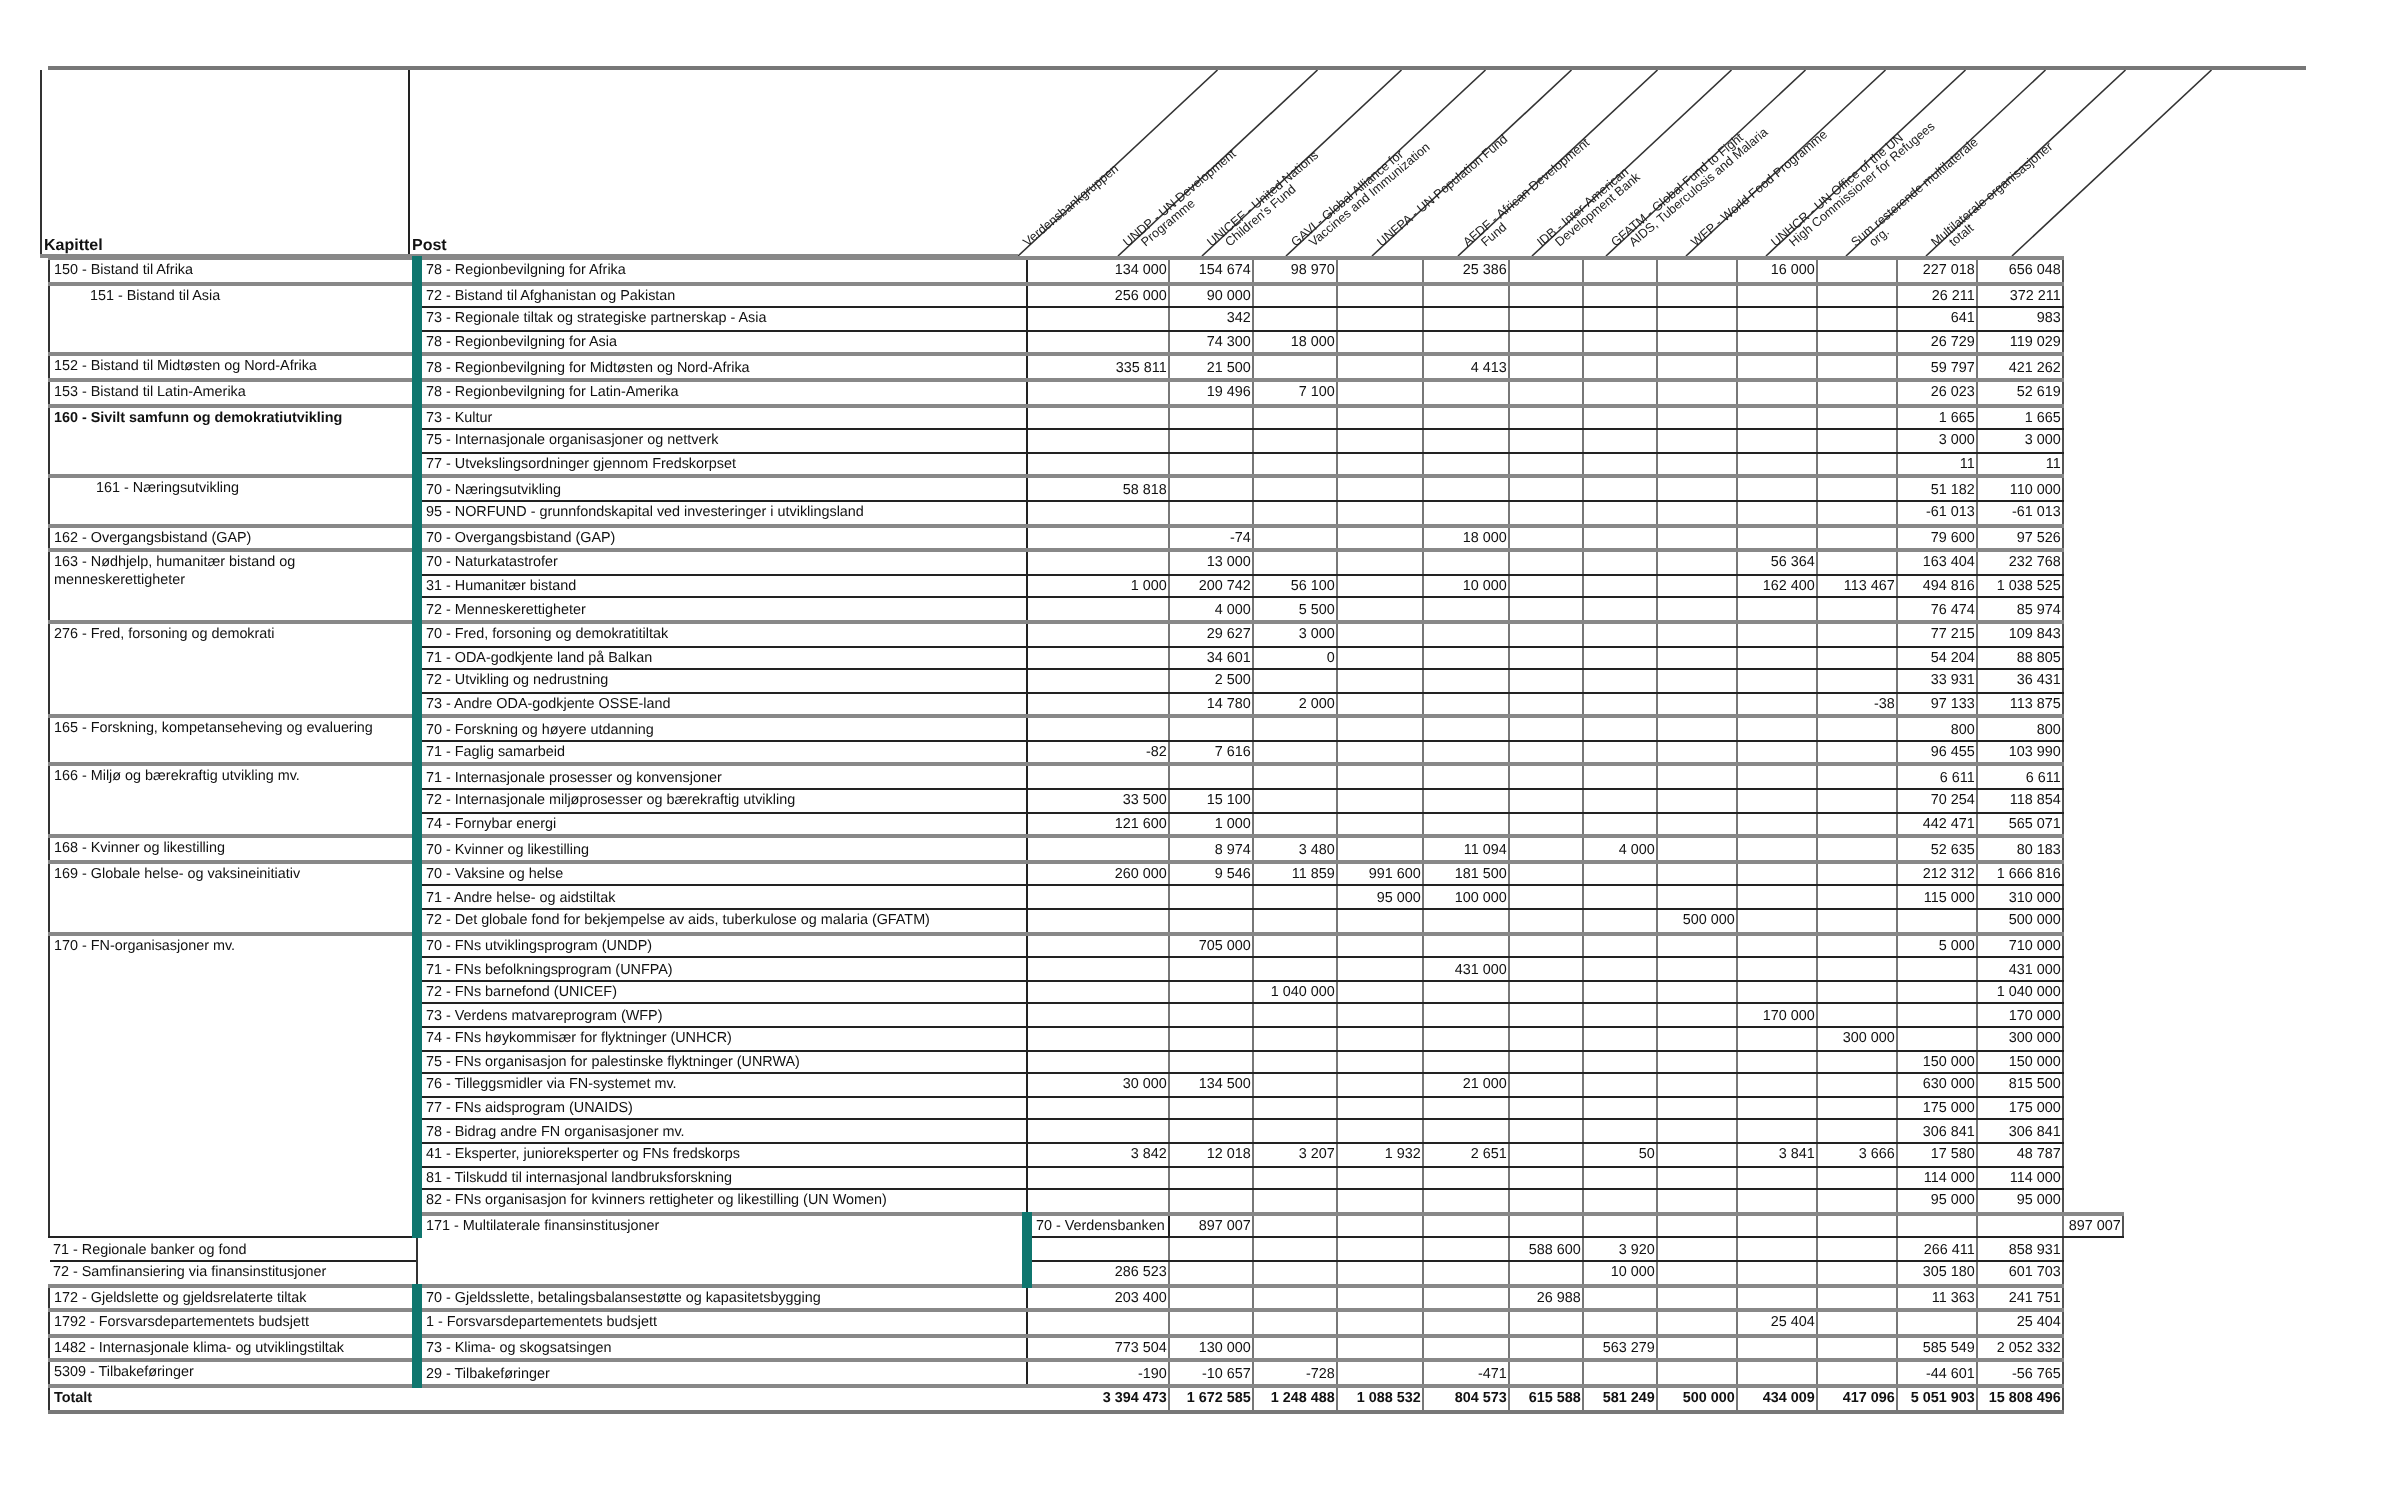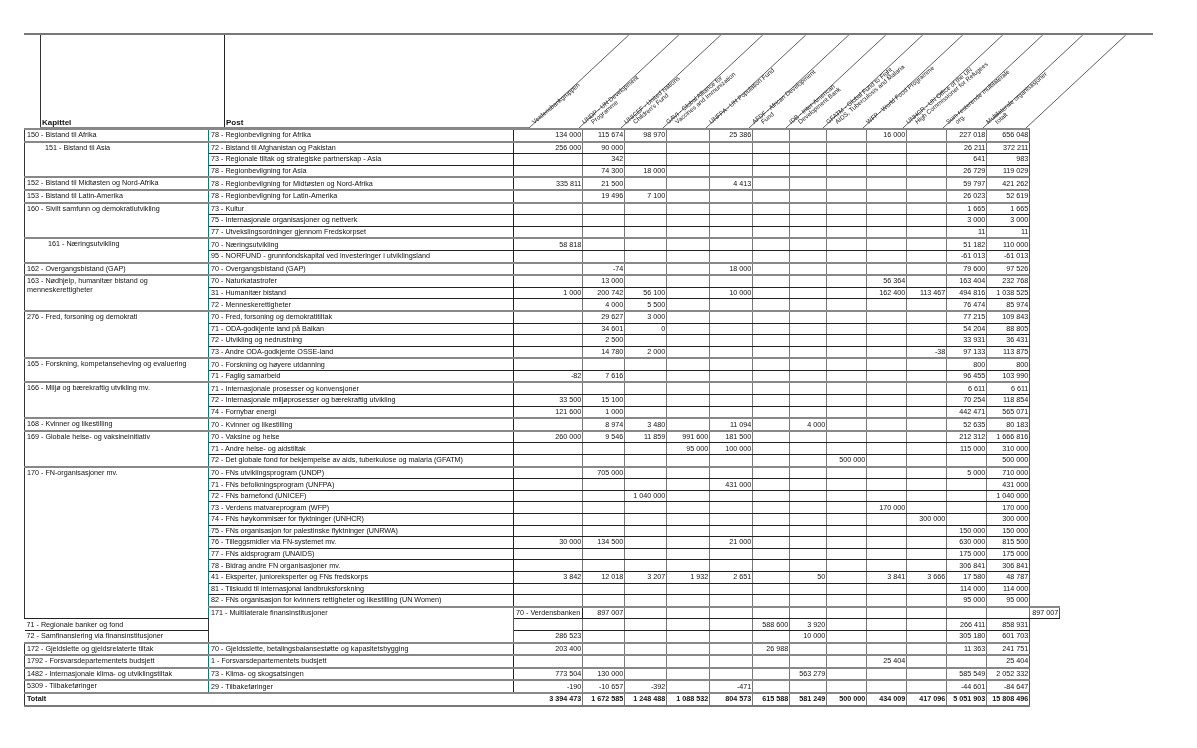--- a/index.html
+++ b/index.html
@@ -1,27 +1,27 @@
 <!DOCTYPE html>
 <html><head>
 <meta charset="utf-8">
 <style>
   html, body { margin:0; padding:0; background:#ffffff; }
   body { width:1197px; height:748px; position:relative; overflow:hidden;
          font-family:"Liberation Sans", sans-serif; color:#111; }
   #topline { position:absolute; left:24px; top:33px; width:1129px; height:2px; background:#777; }
-  #hdr { position:absolute; left:40px; top:35px; width:986px; height:93px; }
+  #hdr { position:absolute; left:20px; top:35px; width:986px; height:93px; }
   .hcell { position:absolute; bottom:0; font-size:8px; font-weight:bold; padding:0 2px 1px 2px; }
   #diag { position:absolute; left:0; top:0; }
   .dlabel { position:absolute; font-size:6.3px; white-space:nowrap; transform-origin:0 100%;
             transform:rotate(-40deg); line-height:7px; color:#222; }
   table { border-collapse:collapse; table-layout:fixed; position:absolute; left:24px; top:128px; }
   td { font-size:7.2px; height:10.6px; padding:0 2px; white-space:nowrap; overflow:hidden;
        border-top:1px solid #222; border-bottom:1px solid #222; line-height:10px; }
-  td.k { border-left:1px solid #333; border-right:1px solid #0f766e; vertical-align:top; white-space:normal; line-height:9px; }
+  td.k { border-left:1px solid #333; border-right:5px solid #0f766e; vertical-align:top; white-space:normal; line-height:9px; }
   td.p { border-right:1px solid #222; }
   td.n { text-align:right; border-right:1px solid #777; padding-right:1px; }
   td.n.last { border-right:1px solid #555; }
   tr.grp td { border-top:2px solid #888; }
   tr.total td { font-weight:bold; border-top:2px solid #888; border-bottom:2px solid #777; }
   td.tl { border-left:1px solid #333; }
 </style>
 </head>
 <body>
 
@@ -88,21 +88,21 @@
     <col style="width:40px">
       <col style="width:40px">
       <col style="width:40px">
       <col style="width:43px">
   </colgroup>
   <tbody id="tbody">
       <tr class="grp">
         <td class="k" rowspan="1">150 - Bistand til Afrika</td>
         <td class="p">78 - Regionbevilgning for Afrika</td>
         <td class="n">134 000</td>
-        <td class="n">115 674</td>
+        <td class="n">154 674</td>
         <td class="n">98 970</td>
         <td class="n"></td>
         <td class="n">25 386</td>
         <td class="n"></td>
         <td class="n"></td>
         <td class="n"></td>
         <td class="n">16 000</td>
         <td class="n"></td>
         <td class="n">227 018</td>
         <td class="n last">656 048</td>
@@ -179,21 +179,21 @@
         <td class="n"></td>
         <td class="n"></td>
         <td class="n"></td>
         <td class="n"></td>
         <td class="n"></td>
         <td class="n"></td>
         <td class="n">26 023</td>
         <td class="n last">52 619</td>
       </tr>
       <tr class="grp">
-        <td class="k" rowspan="3" style="border-bottom: 1px solid rgb(34, 34, 34);">160 - Sivilt samfunn og demokratiutvikling</td>
+        <td class="k" rowspan="3" style="border-bottom: 1px solid rgb(34, 34, 34); font-weight: bold;">160 - Sivilt samfunn og demokratiutvikling</td>
         <td class="p">73 - Kultur</td>
         <td class="n"></td>
         <td class="n"></td>
         <td class="n"></td>
         <td class="n"></td>
         <td class="n"></td>
         <td class="n"></td>
         <td class="n"></td>
         <td class="n"></td>
         <td class="n"></td>
@@ -797,30 +797,30 @@
         <td class="n"></td>
         <td class="n"></td>
         <td class="n">585 549</td>
         <td class="n last">2 052 332</td>
       </tr>
       <tr class="grp">
         <td class="k" rowspan="1">5309 - Tilbakeføringer</td>
         <td class="p">29 - Tilbakeføringer</td>
         <td class="n">-190</td>
         <td class="n">-10 657</td>
-        <td class="n">-392</td>
+        <td class="n">-728</td>
         <td class="n"></td>
         <td class="n">-471</td>
         <td class="n"></td>
         <td class="n"></td>
         <td class="n"></td>
         <td class="n"></td>
         <td class="n"></td>
         <td class="n">-44 601</td>
-        <td class="n last">-84 647</td>
+        <td class="n last">-56 765</td>
       </tr>
       <tr class="total">
         <td colspan="2" class="tl">Totalt</td>
         <td class="n">3 394 473</td>
         <td class="n">1 672 585</td>
         <td class="n">1 248 488</td>
         <td class="n">1 088 532</td>
         <td class="n">804 573</td>
         <td class="n">615 588</td>
         <td class="n">581 249</td>

